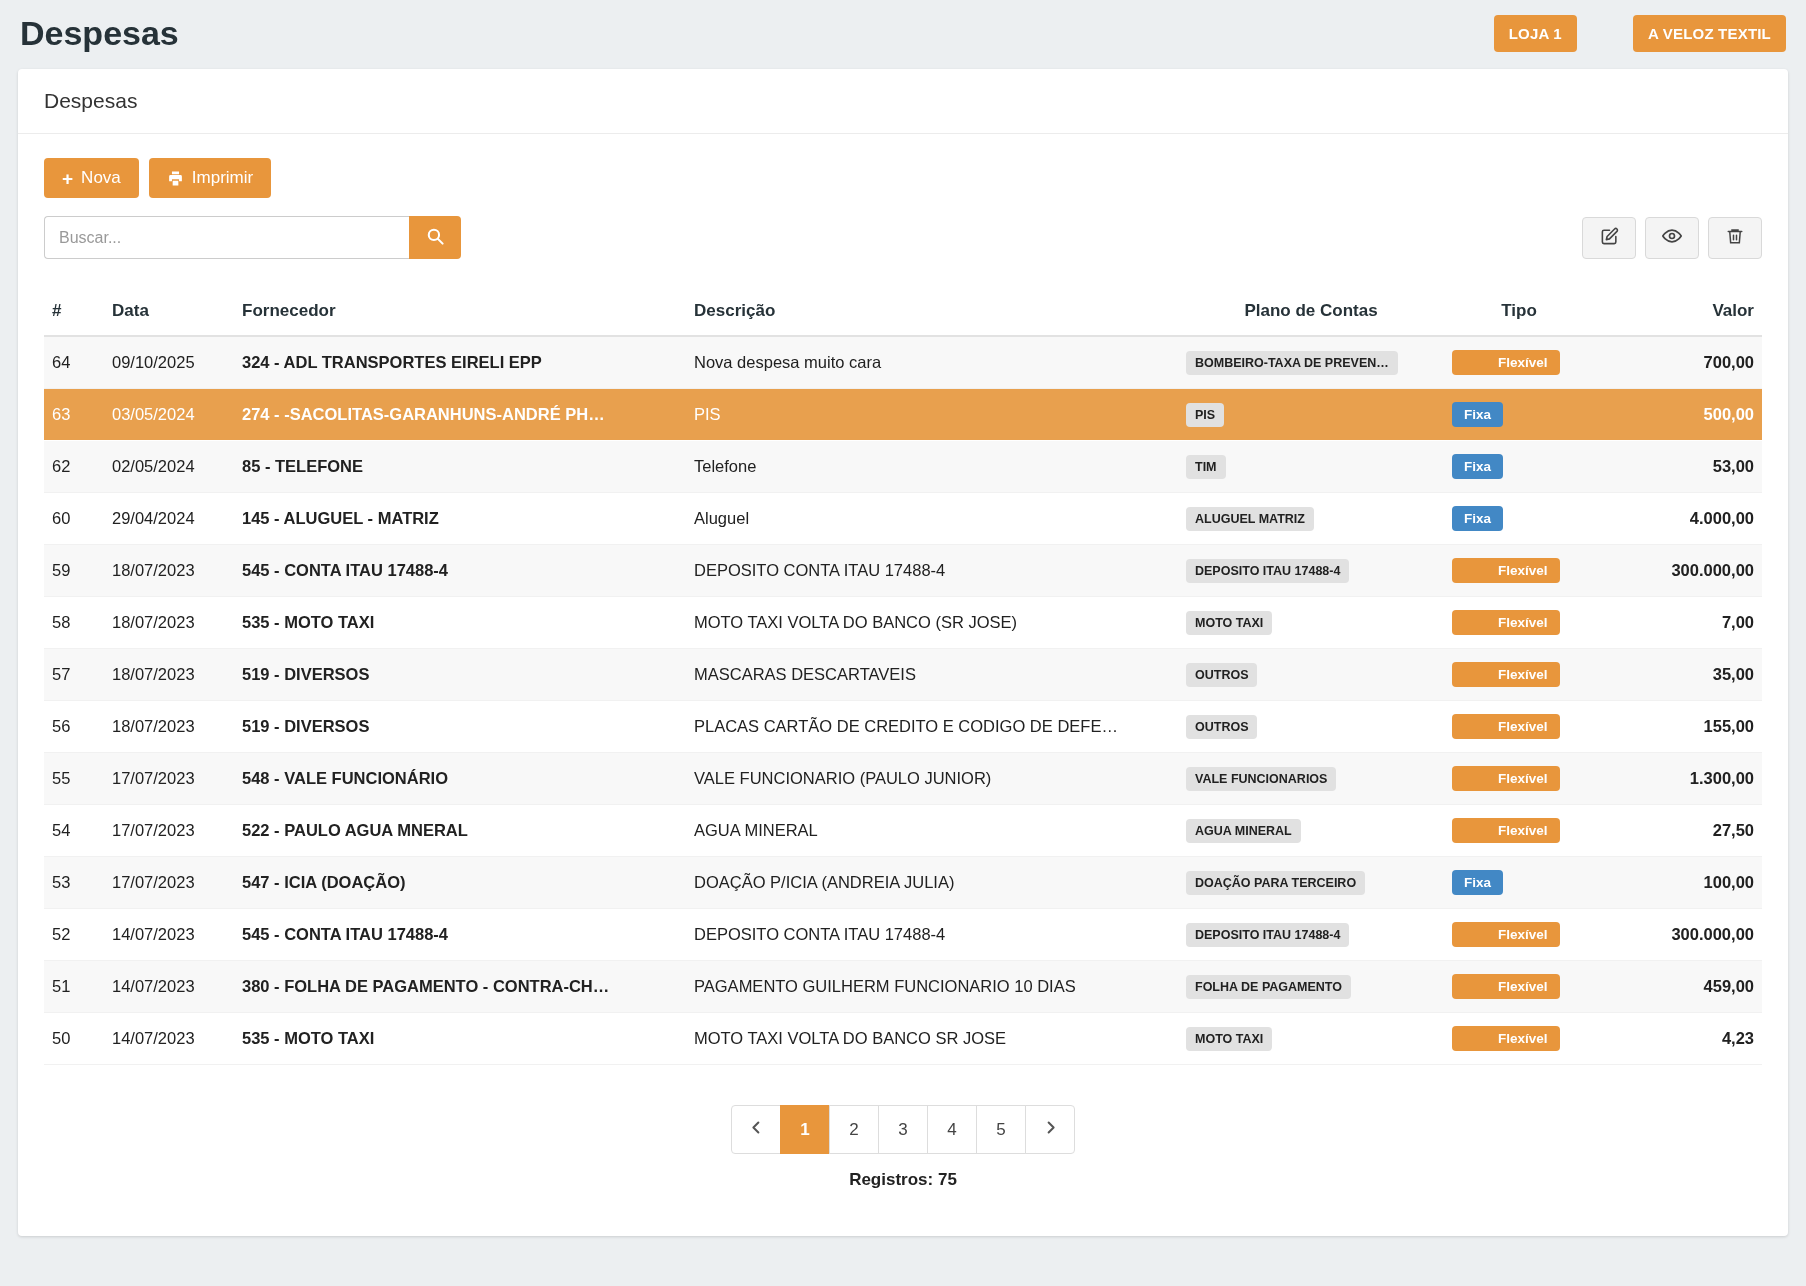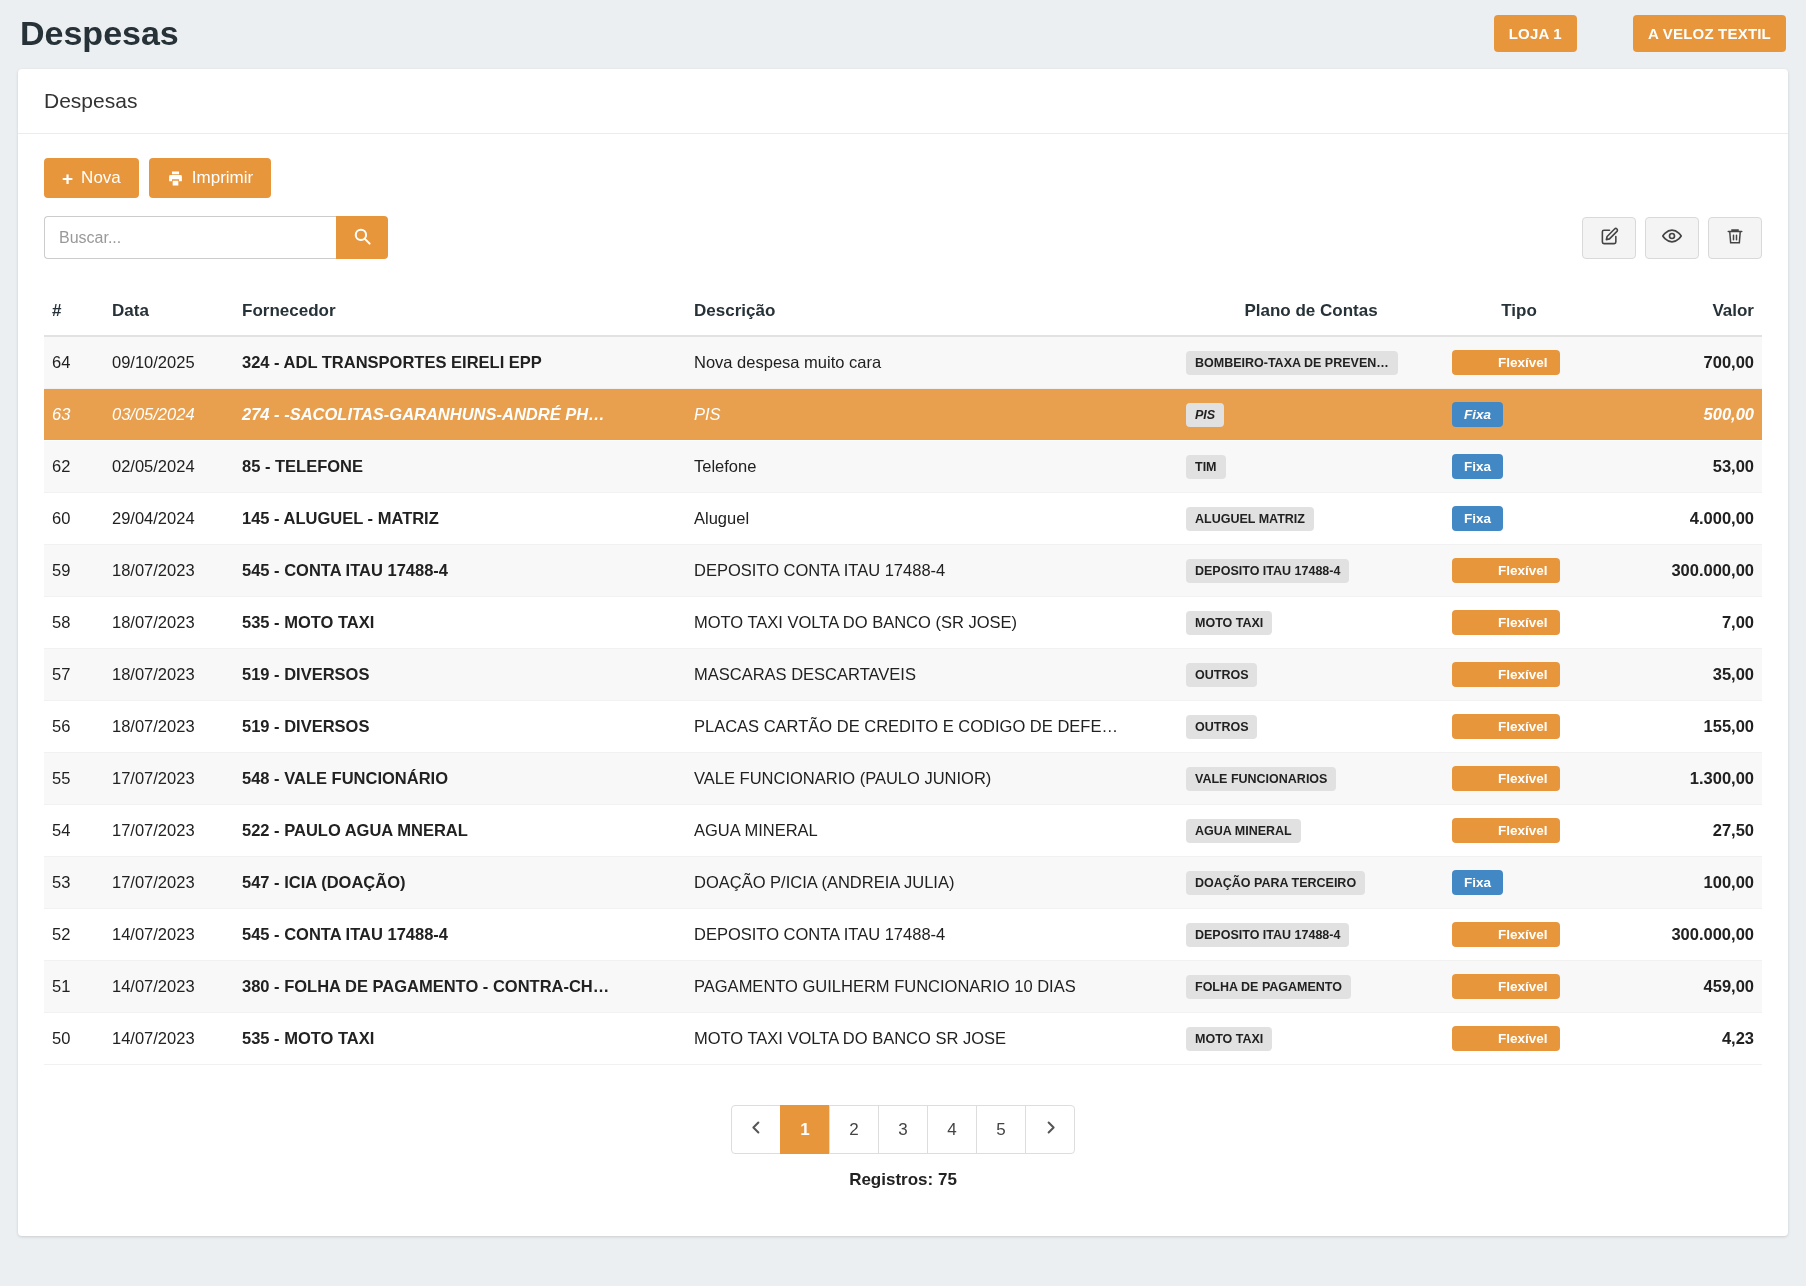--- a/index.html
+++ b/index.html
@@ -77,21 +77,21 @@
   .btn-orange svg{display:block;}
   
   .search-row{
     display:flex;
     justify-content:space-between;
     align-items:center;
     margin-bottom:28px;
   }
   .search-group{display:flex;}
   .search-input{
-    width:292px;
+    width:365px;
     height:43px;
     border:1px solid #ccc;
     border-right:none;
     border-radius:4px 0 0 4px;
     padding:0 14px;
     font-size:16px;
     font-family:inherit;
     color:#ef4444;
     outline:none;
   }
@@ -167,21 +167,21 @@
     color:#fff;
     font-size:13.5px;
     font-weight:bold;
     padding:5px 12px;
     border-radius:4px;
     vertical-align:middle;
   }
   .badge-tipo.flexivel{background:var(--accent);padding-left:46px;}
   .badge-tipo.fixa{background:var(--blue);}
   tr.selected{background:var(--selected) !important;}
-  tr.selected td{color:#fff;border-bottom-color:transparent;font-style:italic;}
+  tr.selected td{color:#fff;border-bottom-color:transparent;}
   
   .pagination{
     margin-top:40px;
     display:flex;
     justify-content:center;
   }
   .page-btn{
     min-width:50px;
     height:49px;
     background:#fff;

